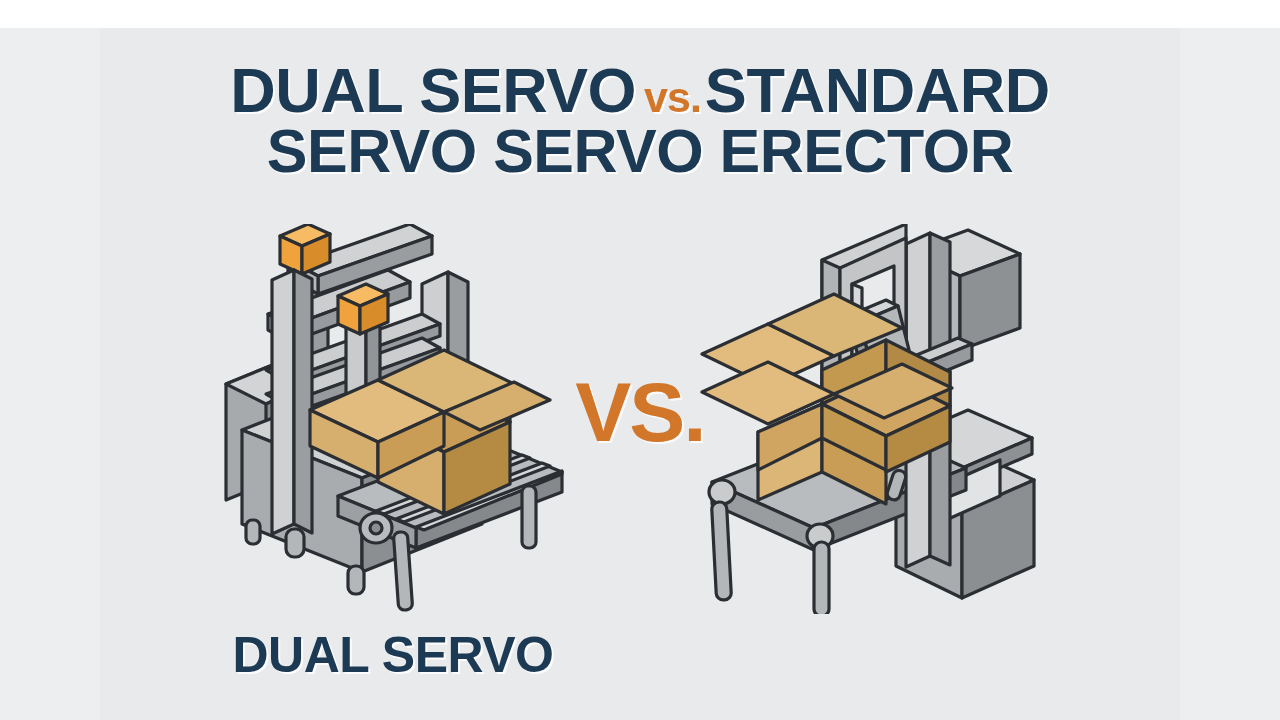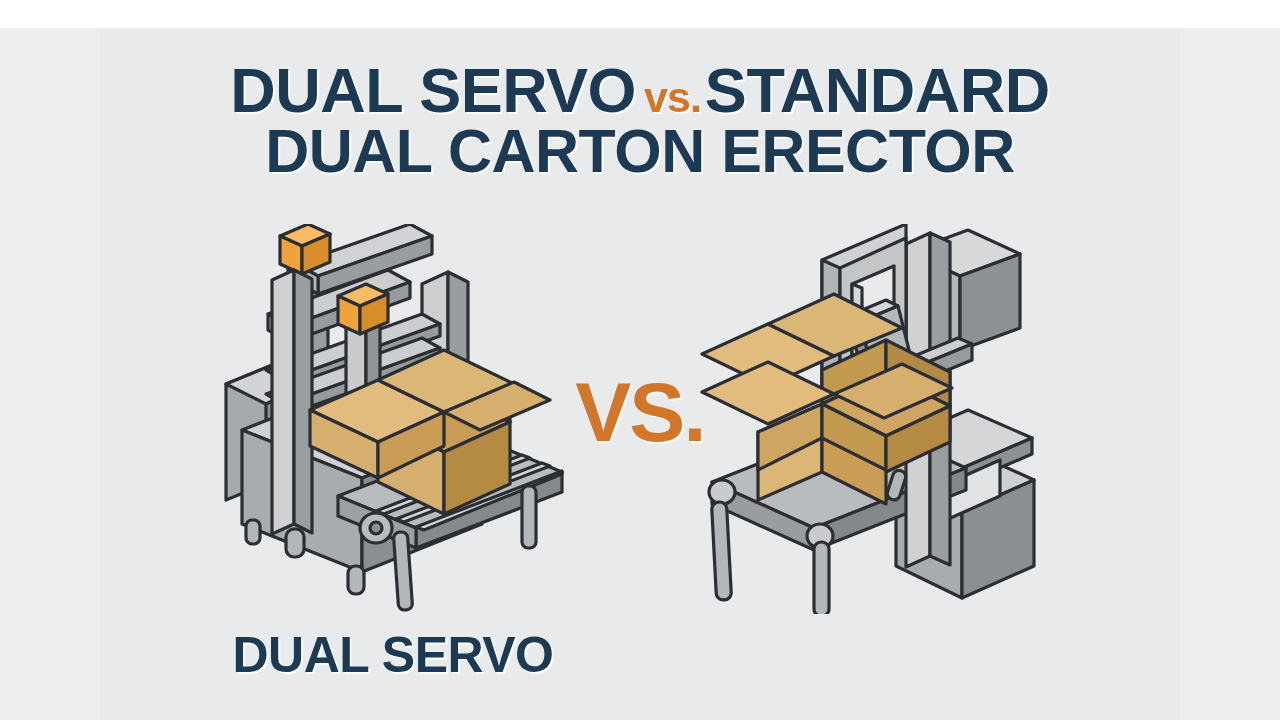--- a/index.html
+++ b/index.html
@@ -98,21 +98,21 @@
 </head>
 <body>
 
 <div class="stage">
 
   <div class="band band-left"></div>
   <div class="band band-right"></div>
 
   <div class="title-block">
     <span class="title-line"><span>DUAL SERVO</span><span class="title-vs">vs.</span><span>STANDARD</span></span>
-    <span class="title-line title-line-2">DUAL CARTON ERECTOR</span>
+    <span class="title-line title-line-2">SERVO SERVO ERECTOR</span>
   </div>
 
   <div class="machine machine-left">
     <svg width="400" height="390" viewBox="0 0 400 390">
       <g stroke="#2b2f33" stroke-width="3.2" stroke-linejoin="round" stroke-linecap="round">
 
         <g>
           <polygon points="16,160 60,142 60,258 16,276" fill="#a7aaad"></polygon>
           <polygon points="16,160 60,142 100,160 56,180" fill="#d2d4d6"></polygon>
           <polygon points="56,180 100,160 100,212 56,232" fill="#8d9194"></polygon>

